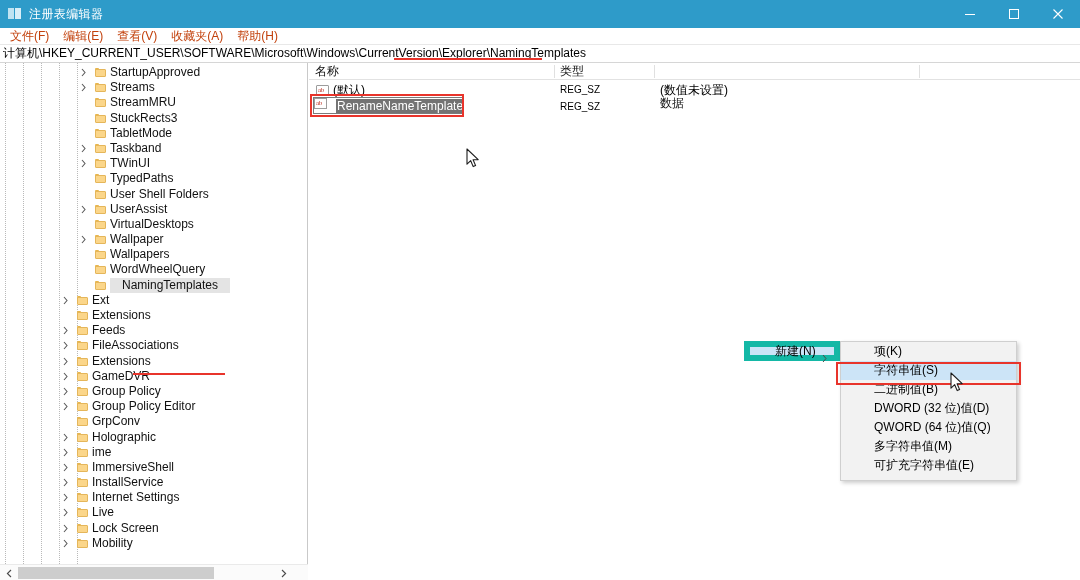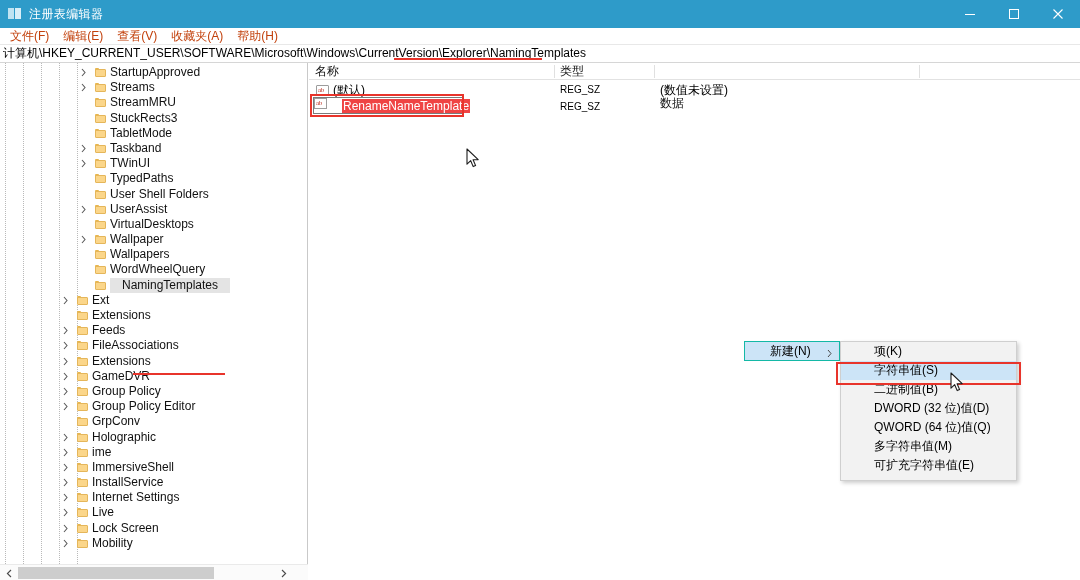--- a/index.html
+++ b/index.html
@@ -112,35 +112,35 @@
   .vrow .nm{ font-size:12px; }
   .vrow .c-type{ position:absolute;top:0;font-size:10px; }
   .vrow .c-data{ position:absolute;top:0;font-size:12px; }
 
   
   .editwrap{
     position:absolute;left:313px;top:97px;width:150px;height:17px;
     border:1px solid #7a7a7a;background:#fff;display:flex;align-items:center;
   }
   .editwrap .sel-text{
-    background:#ef4444;color:#ffffff;font-size:12px;padding:0 1px;margin-left:13px;line-height:14px;
+    background:#737373;color:#ffffff;font-size:12px;padding:0 1px;margin-left:7px;line-height:14px;
   }
   .editwrap .caret{ width:1px;height:13px;background:#222;margin-left:0px; }
   .edit-ico{
     position:absolute;left:314px;top:98px;width:13px;height:11px;background:#fff;border:1px solid #9c9c9c;
   }
   .edit-ico span{ position:absolute;left:1px;top:0;font-size:7px;line-height:9px;color:#c0392b;font-family:"Liberation Serif",serif;letter-spacing:-.3px; }
   .edit-redbox{
     position:absolute;left:310px;top:94px;width:154px;height:23px;border:2px solid #e8342b;
   }
 
   
   .ctx-parent{
     position:absolute;left:744px;top:341px;width:96px;height:20px;
-    background:#cce4f7;border:1px solid #14b8a6;display:flex;align-items:center;
+    background:#cce4f7;border:6px solid #14b8a6;display:flex;align-items:center;
   }
   .ctx-parent .p-lbl{ font-size:12px;margin-left:25px;color:#000; }
   .ctx-parent .p-arrow{ position:absolute;right:7px;top:5px; }
 
   .ctx-menu{
     position:absolute;left:840px;top:341px;width:177px;height:140px;
     background:#f2f2f2;border:1px solid #cfcfcf;
     box-shadow:2px 2px 4px rgba(0,0,0,.20);
   }
   .ctx-item{ position:relative;height:19px;line-height:19px;font-size:12px;padding-left:33px;color:#000;white-space:nowrap; }

